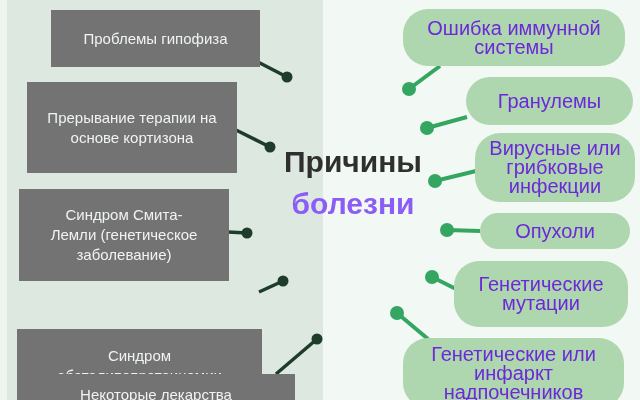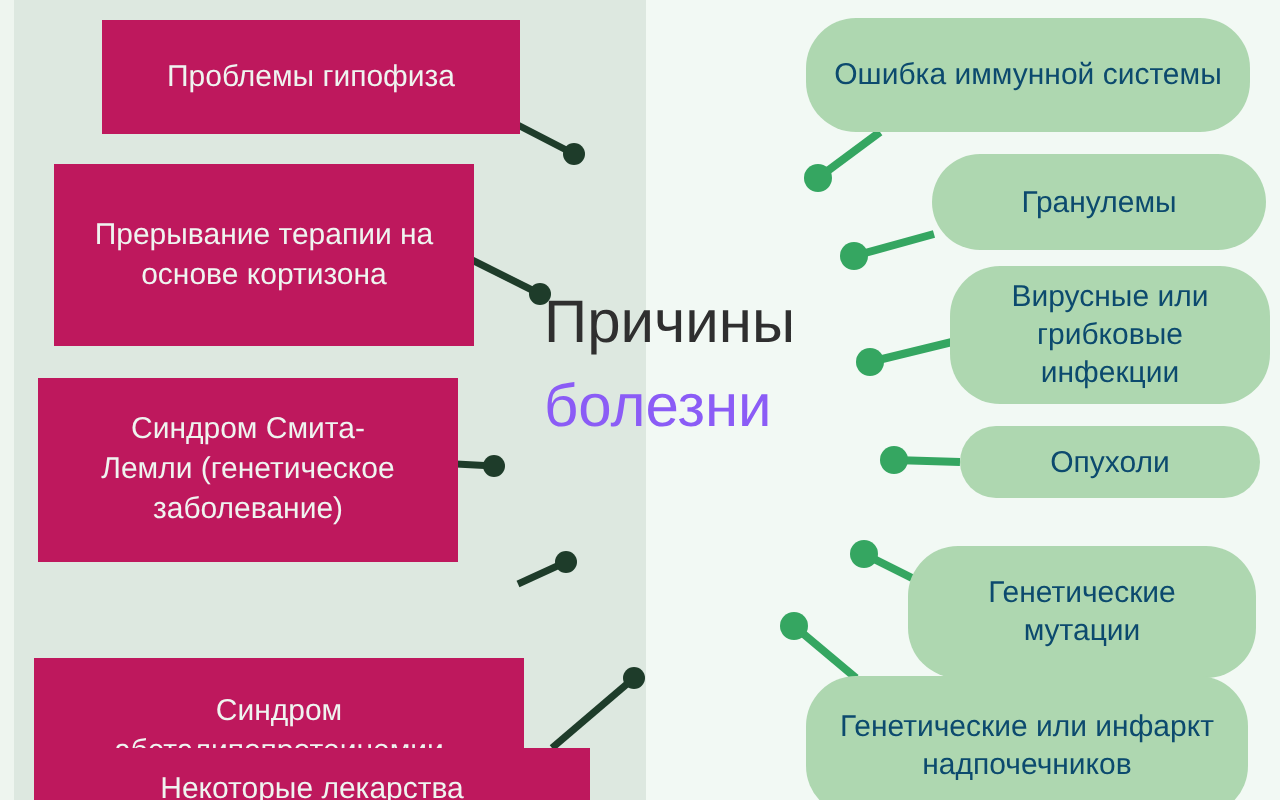--- a/index.html
+++ b/index.html
@@ -27,38 +27,39 @@
     z-index: 1;
   }
   .box {
     position: absolute;
     display: flex; align-items: center; justify-content: center;
     text-align: center;
     z-index: 2;
     box-sizing: border-box;
   }
   .box.dark {
-    background: #be185d;
+    background: #737373;
     color: #eff4f0;
     font-size: 15px;
     line-height: 20px;
   }
   .box.light {
     background: #aed7b0;
-    color: #0c4a6e;
-    font-size: 15px;
+    color: #6d28d9;
+    font-size: 20px;
     line-height: 19px;
     border-radius: 25px;
   }
   .title {
     position: absolute; left: 272px; top: 141px; width: 162px;
+    text-align: center;
     z-index: 2;
     font-size: 30px;
     line-height: 42px;
-    font-weight: 400;
+    font-weight: 700;
   }
   .title .t-black { color: #2f2f2f; }
   .title .t-red   { color: #8b5cf6; }
 </style>
 </head>
 <body>
 
 <div class="canvas">
 
   <div class="panel-left"></div>
@@ -119,20 +120,20 @@
   </div>
   <div class="box light" style="left:466px; top:77px;  width:167px; height:48px; padding:0 6px;">
     <span>Гранулемы</span>
   </div>
   <div class="box light" style="left:475px; top:133px; width:160px; height:69px; padding:0 12px;">
     <span>Вирусные или грибковые инфекции</span>
   </div>
   <div class="box light" style="left:480px; top:213px; width:150px; height:36px; padding:0 6px;">
     <span>Опухоли</span>
   </div>
-  <div class="box light" style="left:454px; top:261px; width:174px; height:66px; padding:0 15px;margin-top:12px;">
+  <div class="box light" style="left:454px; top:261px; width:174px; height:66px; padding:0 15px;">
     <span>Генетические мутации</span>
   </div>
   <div class="box light" style="left:403px; top:338px; width:221px; height:70px; padding:0 8px;">
     <span>Генетические или инфаркт надпочечников</span>
   </div>
 
 </div>
 
 </body></html>

